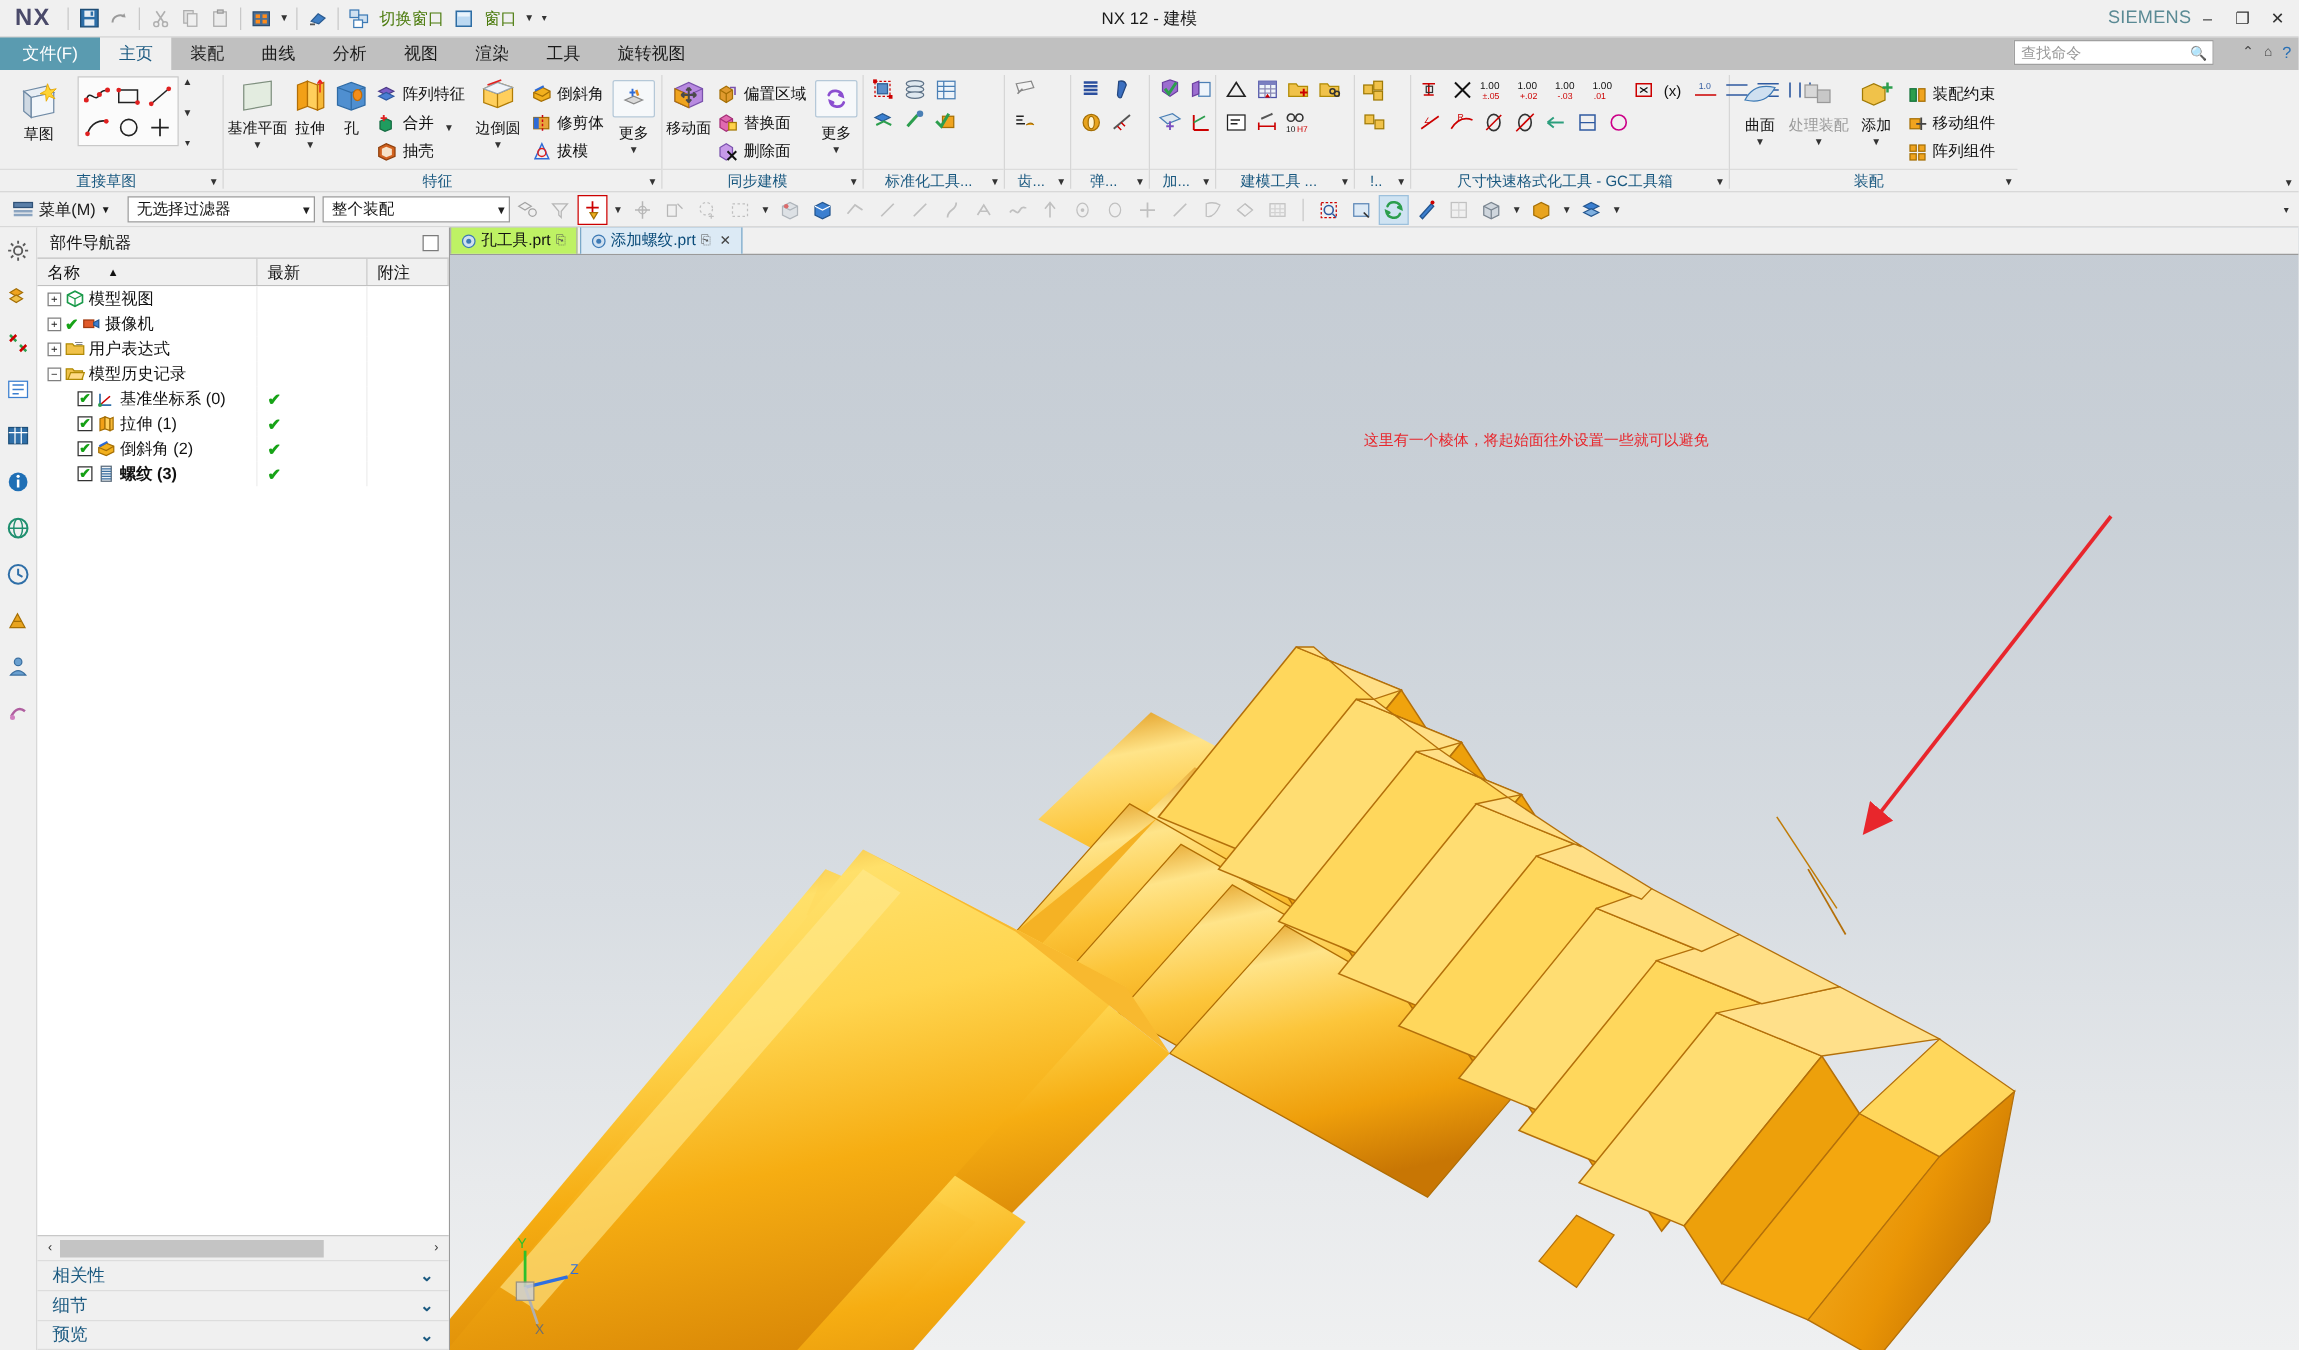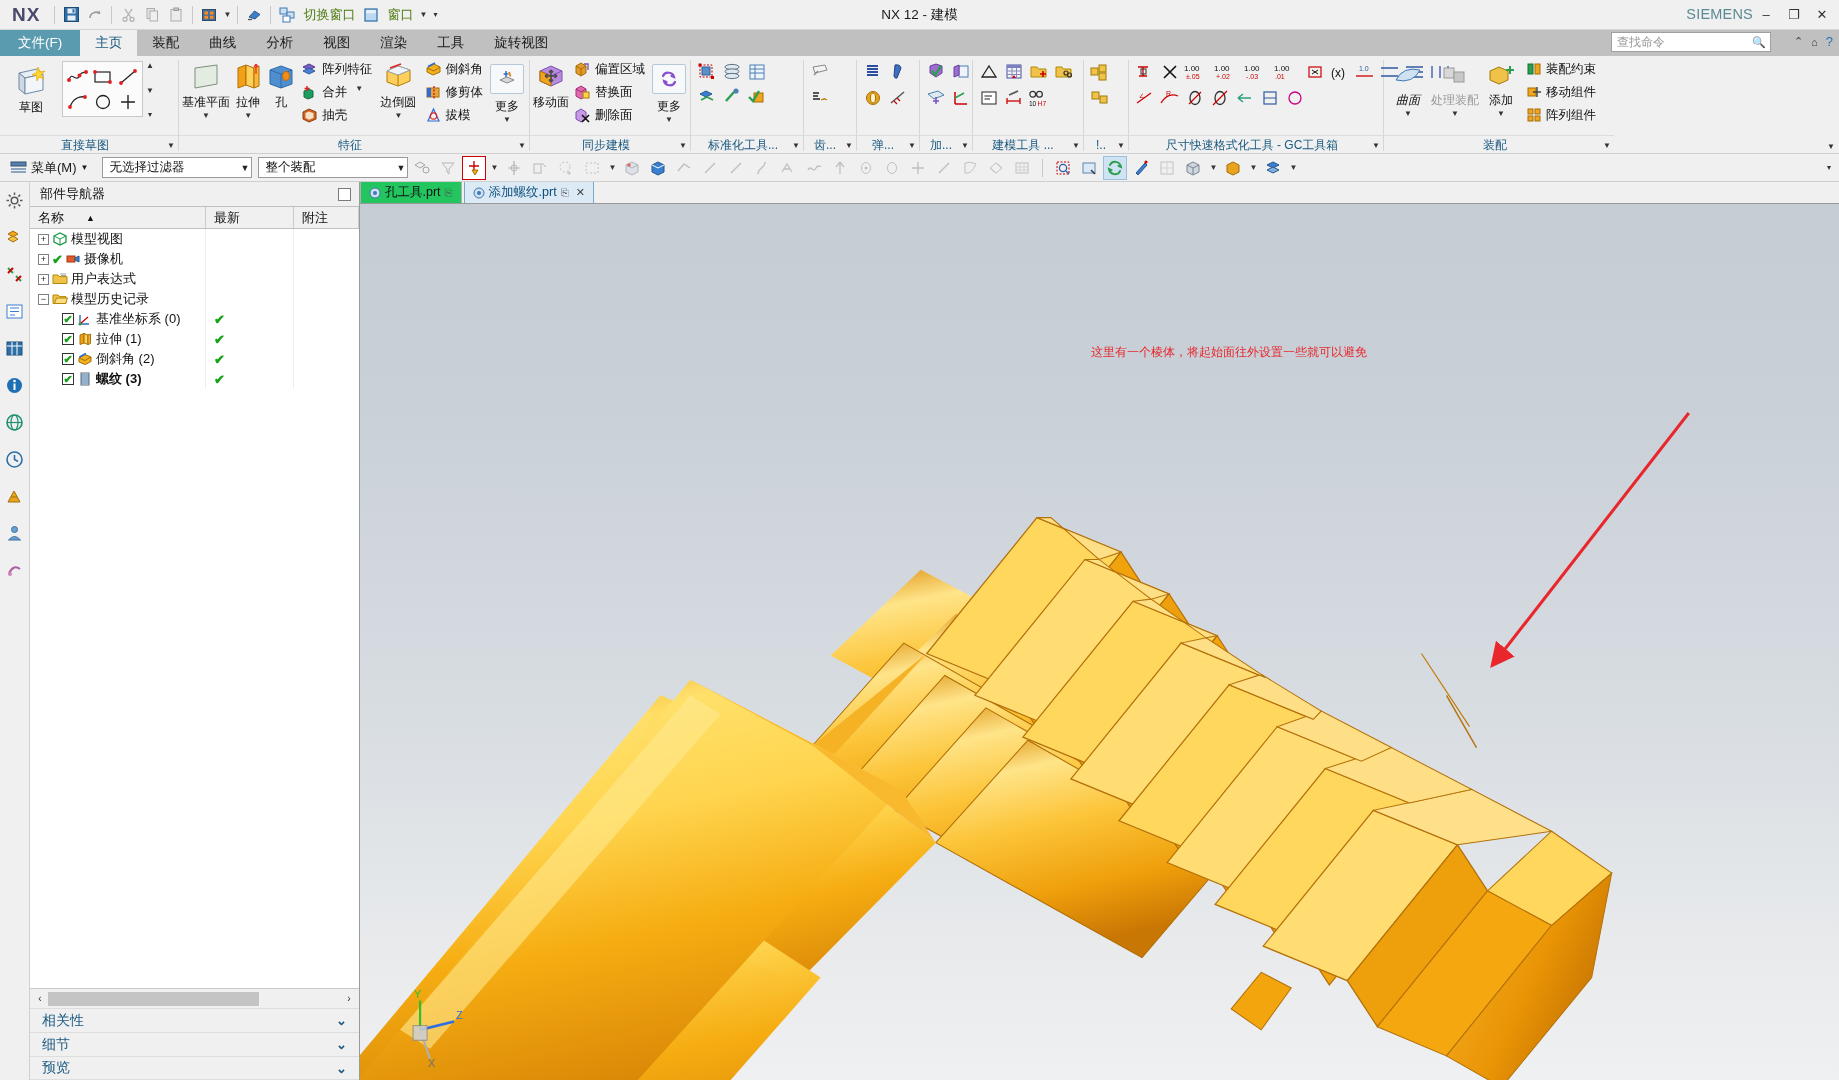--- a/index.html
+++ b/index.html
@@ -69,21 +69,21 @@
   }
   .rgroup-label .gcaret { position:absolute; right:3px; top:0; font-size:8px; color:#333; line-height:19px;}
   .vsep { width:1px; background:#d6d6d6; margin-top:4px; margin-bottom:2px; }
 
   .bigbtn {
     width:56px; display:flex; flex-direction:column; align-items:center; padding-top:3px; cursor:default;
   }
   .bigbtn .lbl { font-size:12px; color:#111; margin-top:2px; white-space:nowrap; text-align:center;}
   .bigbtn .dncaret { font-size:8px; color:#333; line-height:9px; }
   .smbtn {
-    display:flex; align-items:flex-start; gap:4px; height:23px; padding:0 4px; cursor:default; white-space:nowrap;
+    display:flex; align-items:flex-end; gap:4px; height:23px; padding:0 4px; cursor:default; white-space:nowrap;
   }
   .smbtn .lbl { font-size:12.5px; color:#111; }
   .smbtn .dncaret { font-size:8px; color:#333; margin-left:4px;}
   .icol { display:flex; flex-direction:column; }
   .irow { display:flex; align-items:center; }
   .icobtn { width:25px; height:25px; display:flex; align-items:center; justify-content:center; cursor:default;}
   .boxbtn {
     width:32px; border:1px solid #b5c8d8; background:#f6f8fa; border-radius:2px;
     display:flex; flex-direction:column; align-items:center; padding:4px 0 0 0; margin:2px;
   }
@@ -172,21 +172,21 @@
   
   .viewport {
     flex:1; position:relative; overflow:hidden;
     background: linear-gradient(to bottom, #c5ccd4 0%, #c9d0d7 25%, #d8dde2 60%, #e8eaec 85%, #eff0f1 100%);
   }
   .tabstrip {
     height:22px; background:#f0f0f0; display:flex; align-items:flex-end; border-bottom:1px solid #9a9a9a;
   }
   .ptab {
     height:22px; display:flex; align-items:center; gap:4px; padding:0 8px; font-size:12.5px;
-    border:1px solid #b0b0b0; border-bottom:none; background:#22c55e; color:#111; margin-right:2px;
+    border:1px solid #b0b0b0; border-bottom:none; background:#bef264; color:#111; margin-right:2px;
   }
   .ptab.active { background:#dceaf5; color:#0b4c7a; border-color:#7aa8c8; }
   .ptab .closex { font-size:11px; color:#444; margin-left:3px;}
   .vp-canvas { position:absolute; left:0; right:0; top:22px; bottom:0; }
 
   .annot {
     position:absolute; color:#e8262c; font-size:12px; white-space:nowrap;
     font-family:"Liberation Sans", sans-serif;
   }
 
@@ -902,21 +902,21 @@
       </div>
       <div class="rgroup-label" style="width:254px;">
         <span>尺寸快速格式化工具 - GC工具箱</span>
         <span class="gcaret">▼</span>
       </div>
     </div>
     <div class="vsep"></div>
 
     <div class="rgroup" style="width:230px;">
       <div class="rgroup-body">
-        <div class="bigbtn" style="width:42px;font-style:italic;">
+        <div class="bigbtn" style="width:42px;">
           <svg width="30" height="28" viewBox="0 0 30 28">
               <path d="M3 18 Q10 4 27 8 Q20 22 3 18 Z" fill="#cfe0f0" stroke="#3d7ab5"></path>
             </svg>
           <div class="lbl">曲面</div>
           <div class="dncaret">▼</div>
         </div>
         <div class="bigbtn" style="width:50px;">
           <svg width="30" height="28" viewBox="0 0 30 28">
               <rect x="4" y="6" width="10" height="10" fill="#d8d8d8" stroke="#999"></rect>
               <rect x="14" y="10" width="10" height="10" fill="#c8c8c8" stroke="#999"></rect>

